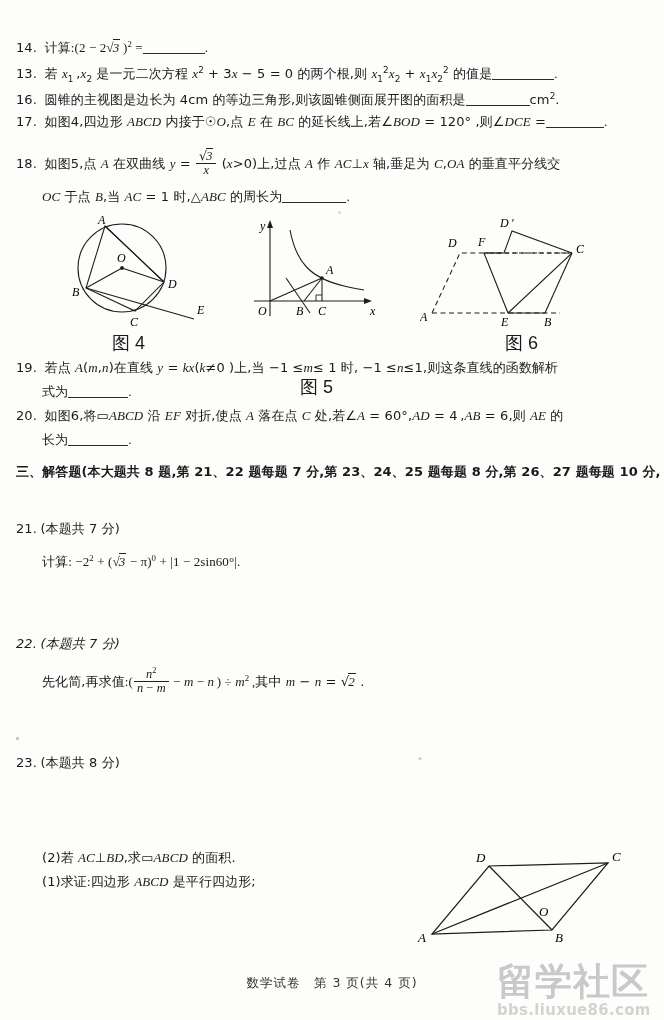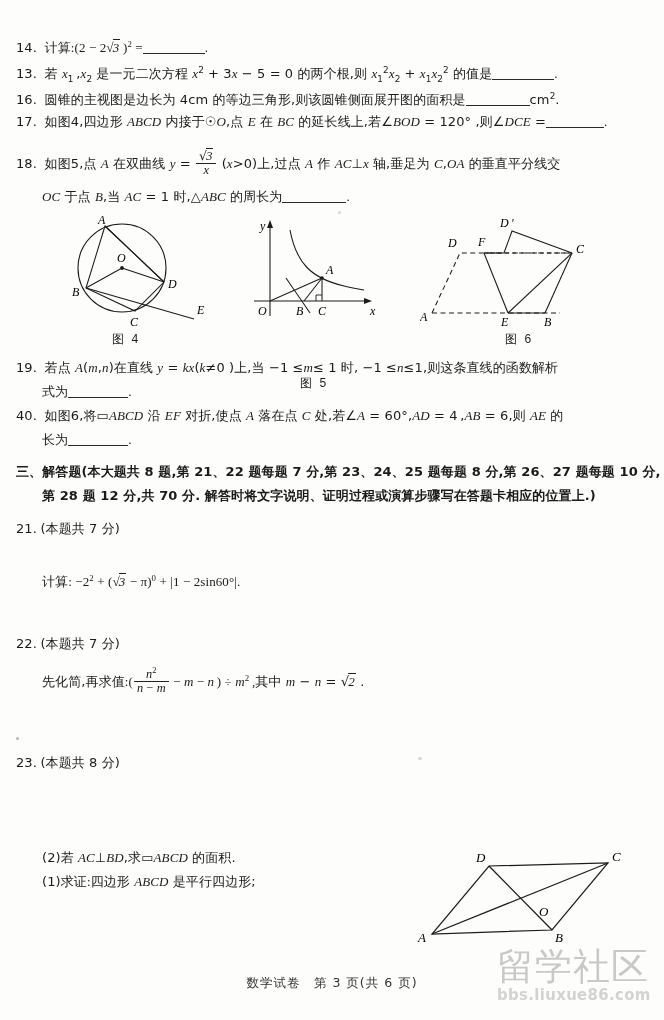--- a/index.html
+++ b/index.html
@@ -43,46 +43,47 @@
     vertical-align: -0.52em;
     text-align: center;
     line-height: 1.08;
     font-size: 0.95em;
     margin: 0 1px;
   }
   .frac > .n { display: block; padding: 0 3px; }
   .frac > .d { display: block; border-top: 1px solid #222; padding: 0 3px; }
   .fig-caption {
     position: absolute;
-    font-family: Liberation Mono, monospace;
-    font-size: 12px;
+    font-family: Liberation Sans, sans-serif;
+    font-size: 18px;
   }
   .figure { position: absolute; }
   .footer {
     position: absolute;
     width: 100%;
     text-align: center;
     font-family: "DejaVu Sans", "Liberation Sans", sans-serif;
     font-size: 12.5px;
     letter-spacing: 1px;
     color: #333;
   }
   .wm {
     position: absolute;
     user-select: none;
     pointer-events: none;
   }
   .wm .wm-cn {
     font-family: "DejaVu Sans", "Liberation Sans", sans-serif;
     font-size: 37px;
-    font-weight: 400;
+    font-weight: 700;
     color: rgba(120,120,120,0.40);
     letter-spacing: 1px;
     text-shadow: 1px 1px 0 rgba(255,255,255,0.85);
     line-height: 1;
+    margin-top: 15px;
   }
   .wm .wm-url {
     font-family: "DejaVu Sans", "Liberation Sans", sans-serif;
     font-size: 15px;
     font-weight: 700;
     color: rgba(150,150,150,0.42);
     letter-spacing: 0.3px;
     text-shadow: 1px 1px 0 rgba(255,255,255,0.8);
     margin-top: 1px;
   }
@@ -207,43 +208,40 @@
 
   <div class="blk" style="left:16px; top:358px; width:648px;">
     <span class="num cn">19.</span>
     <span class="cn">&nbsp;若点&nbsp;<i class="v">A</i>(<i class="v">m</i>,<i class="v">n</i>)在直线&nbsp;<i class="v">y</i>&nbsp;=&nbsp;<i class="v">kx</i>(<i class="v">k</i>≠0&nbsp;)上,当&nbsp;−1&nbsp;≤<i class="v">m</i>≤&nbsp;1&nbsp;时,&nbsp;−1&nbsp;≤<i class="v">n</i>≤1,则这条直线的函数解析</span>
   </div>
   <div class="blk" style="left:42px; top:382px; width:620px;">
     <span class="cn">式为</span><span class="blank" style="width:60px"></span><span>.</span>
   </div>
 
   <div class="blk" style="left:16px; top:406px; width:648px;">
-    <span class="num cn">40.</span>
+    <span class="num cn">20.</span>
     <span class="cn">&nbsp;如图6,将▭<i class="v">ABCD</i>&nbsp;沿&nbsp;<i class="v">EF</i>&nbsp;对折,使点&nbsp;<i class="v">A</i>&nbsp;落在点&nbsp;<i class="v">C</i>&nbsp;处,若∠<i class="v">A</i>&nbsp;=&nbsp;60°,<i class="v">AD</i>&nbsp;=&nbsp;4 ,<i class="v">AB</i>&nbsp;=&nbsp;6,则&nbsp;<i class="v">AE</i>&nbsp;的</span>
   </div>
   <div class="blk" style="left:42px; top:430px; width:620px;">
     <span class="cn">长为</span><span class="blank" style="width:60px"></span><span>.</span>
   </div>
 
   <div class="blk" style="left:16px; top:462px; width:648px; font-weight:700;">
     <span class="cn">三、解答题(本大题共 8 题,第 21、22 题每题 7 分,第 23、24、25 题每题 8 分,第 26、27 题每题 10 分,</span>
-  </div>
-  <div class="blk" style="left:42px; top:486px; width:622px; font-weight:700;">
-    <span class="cn">第 28 题 12 分,共 70 分. 解答时将文字说明、证明过程或演算步骤写在答题卡相应的位置上.)</span>
   </div>
 
   <div class="blk" style="left:16px; top:519px;">
     <span class="num cn">21.</span>
     <span class="cn">(本题共 7 分)</span>
   </div>
-  <div class="blk" style="left:42px; top:572px;">
+  <div class="blk" style="left:42px; top:552px;">
     <span class="cn">计算<span style="font-family:'Liberation Serif',serif">:&nbsp;−2<sup>2</sup>&nbsp;+&nbsp;(<span class="rad"><span class="rsym">√</span><span class="rbody"><i class="v">3</i></span></span>&nbsp;−&nbsp;π)<sup>0</sup>&nbsp;+&nbsp;|1&nbsp;−&nbsp;2sin60°|.</span></span>
   </div>
 
-  <div class="blk" style="left:16px; top:634px;">
+  <div class="blk" style="left:16px; top:634px;font-style:italic;">
     <span class="num cn">22.</span>
     <span class="cn">(本题共 7 分)</span>
   </div>
   <div class="blk" style="left:42px; top:668px;">
     <span class="cn">先化简,再求值<span style="font-family:'Liberation Serif',serif">:(<span class="frac"><span class="n"><i class="v">n</i><sup>2</sup></span><span class="d"><i class="v">n</i>&nbsp;−&nbsp;<i class="v">m</i></span></span>&nbsp;−&nbsp;<i class="v">m</i>&nbsp;−&nbsp;<i class="v">n</i> )&nbsp;÷&nbsp;<i class="v">m</i><sup>2</sup> ,</span>其中&nbsp;<i class="v">m</i>&nbsp;−&nbsp;<i class="v">n</i>&nbsp;=&nbsp;<span class="rad"><span class="rsym">√</span><span class="rbody"><i class="v">2</i></span></span>&nbsp;.</span>
   </div>
 
   <div class="blk" style="left:16px; top:753px;">
     <span class="num cn">23.</span>
     <span class="cn">(本题共 8 分)</span>
@@ -266,19 +264,19 @@
       <text x="14" y="94" font-size="13">A</text>
       <text x="151" y="94" font-size="13">B</text>
     </svg>
   </div>
 
   <div class="wm" style="left:497px; top:948px;">
     <div class="wm-cn">留学社区</div>
     <div class="wm-url">bbs.liuxue86.com</div>
   </div>
 
-  <div class="footer" style="top:975px;">数学试卷　第 3 页(共 6 页)</div>
+  <div class="footer" style="top:975px;">数学试卷　第 3 页(共 4 页)</div>
 
   <div class="speck" style="left:16px; top:737px; width:3px; height:3px; background:#b8b8b8;"></div>
   <div class="speck" style="left:418px; top:757px; width:4px; height:3px; background:#d5d5d5;"></div>
   <div class="speck" style="left:338px; top:211px; width:3px; height:3px; background:#d8d8d8;"></div>
 
 </div>
 
 </body></html>

